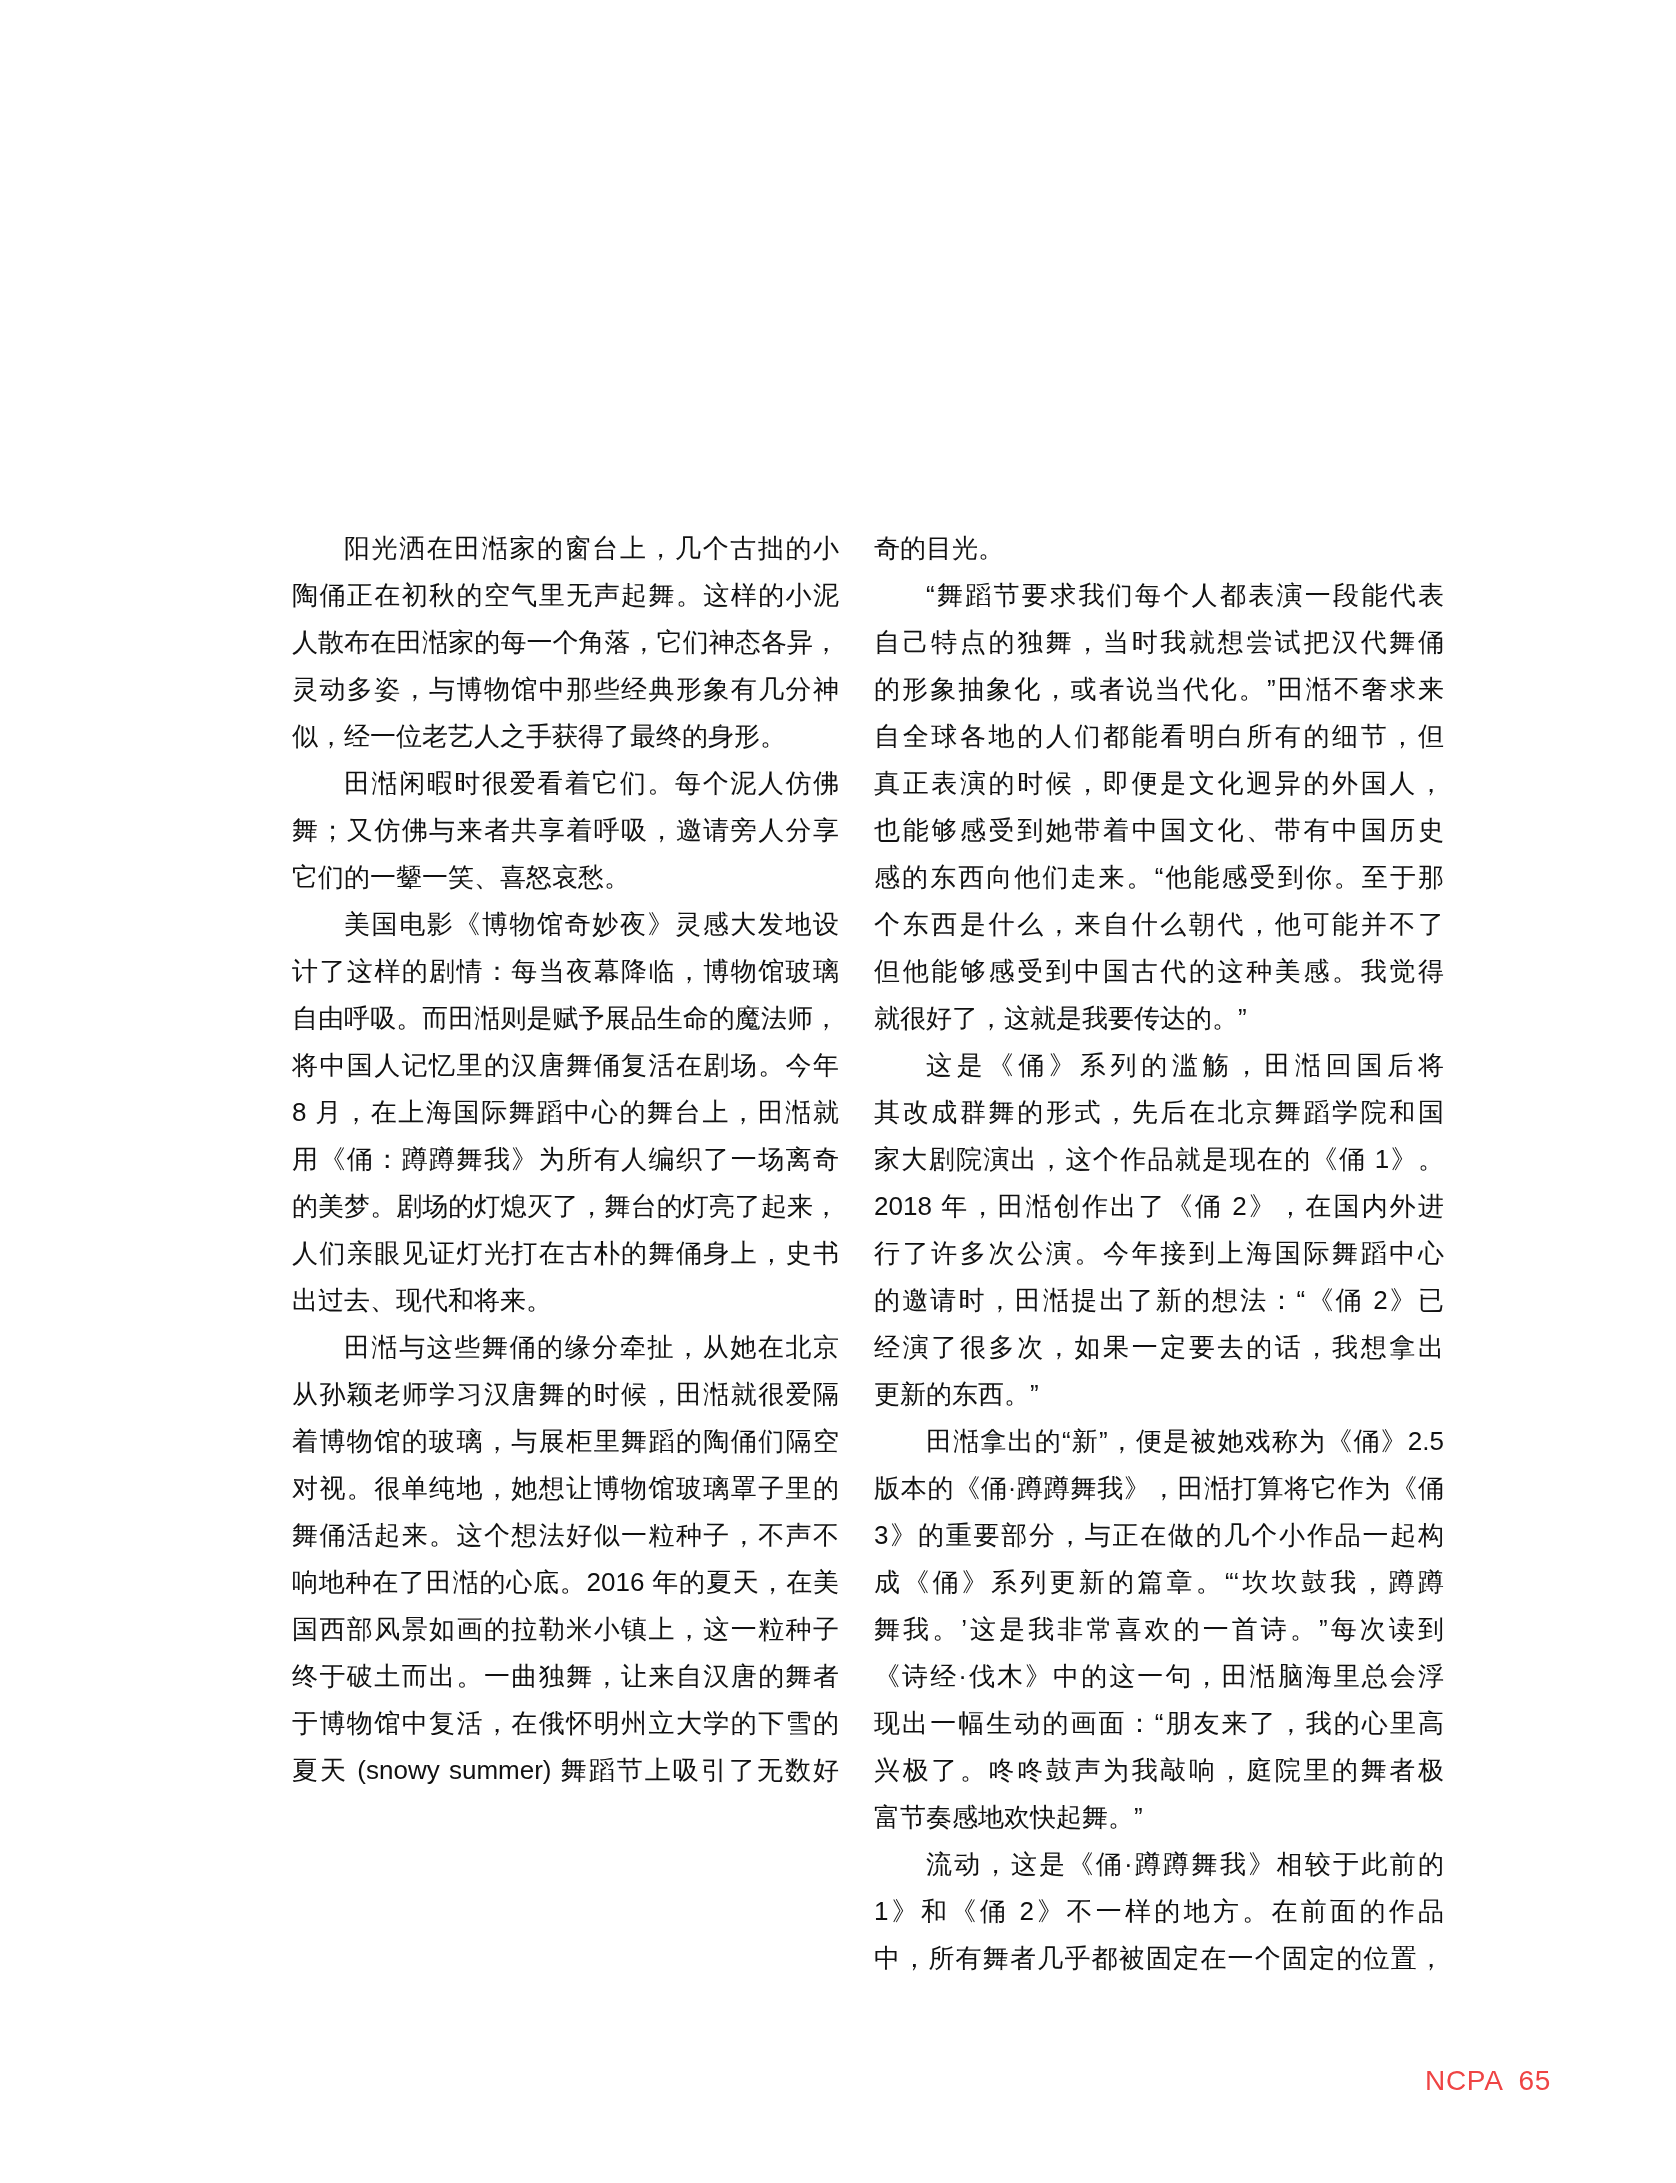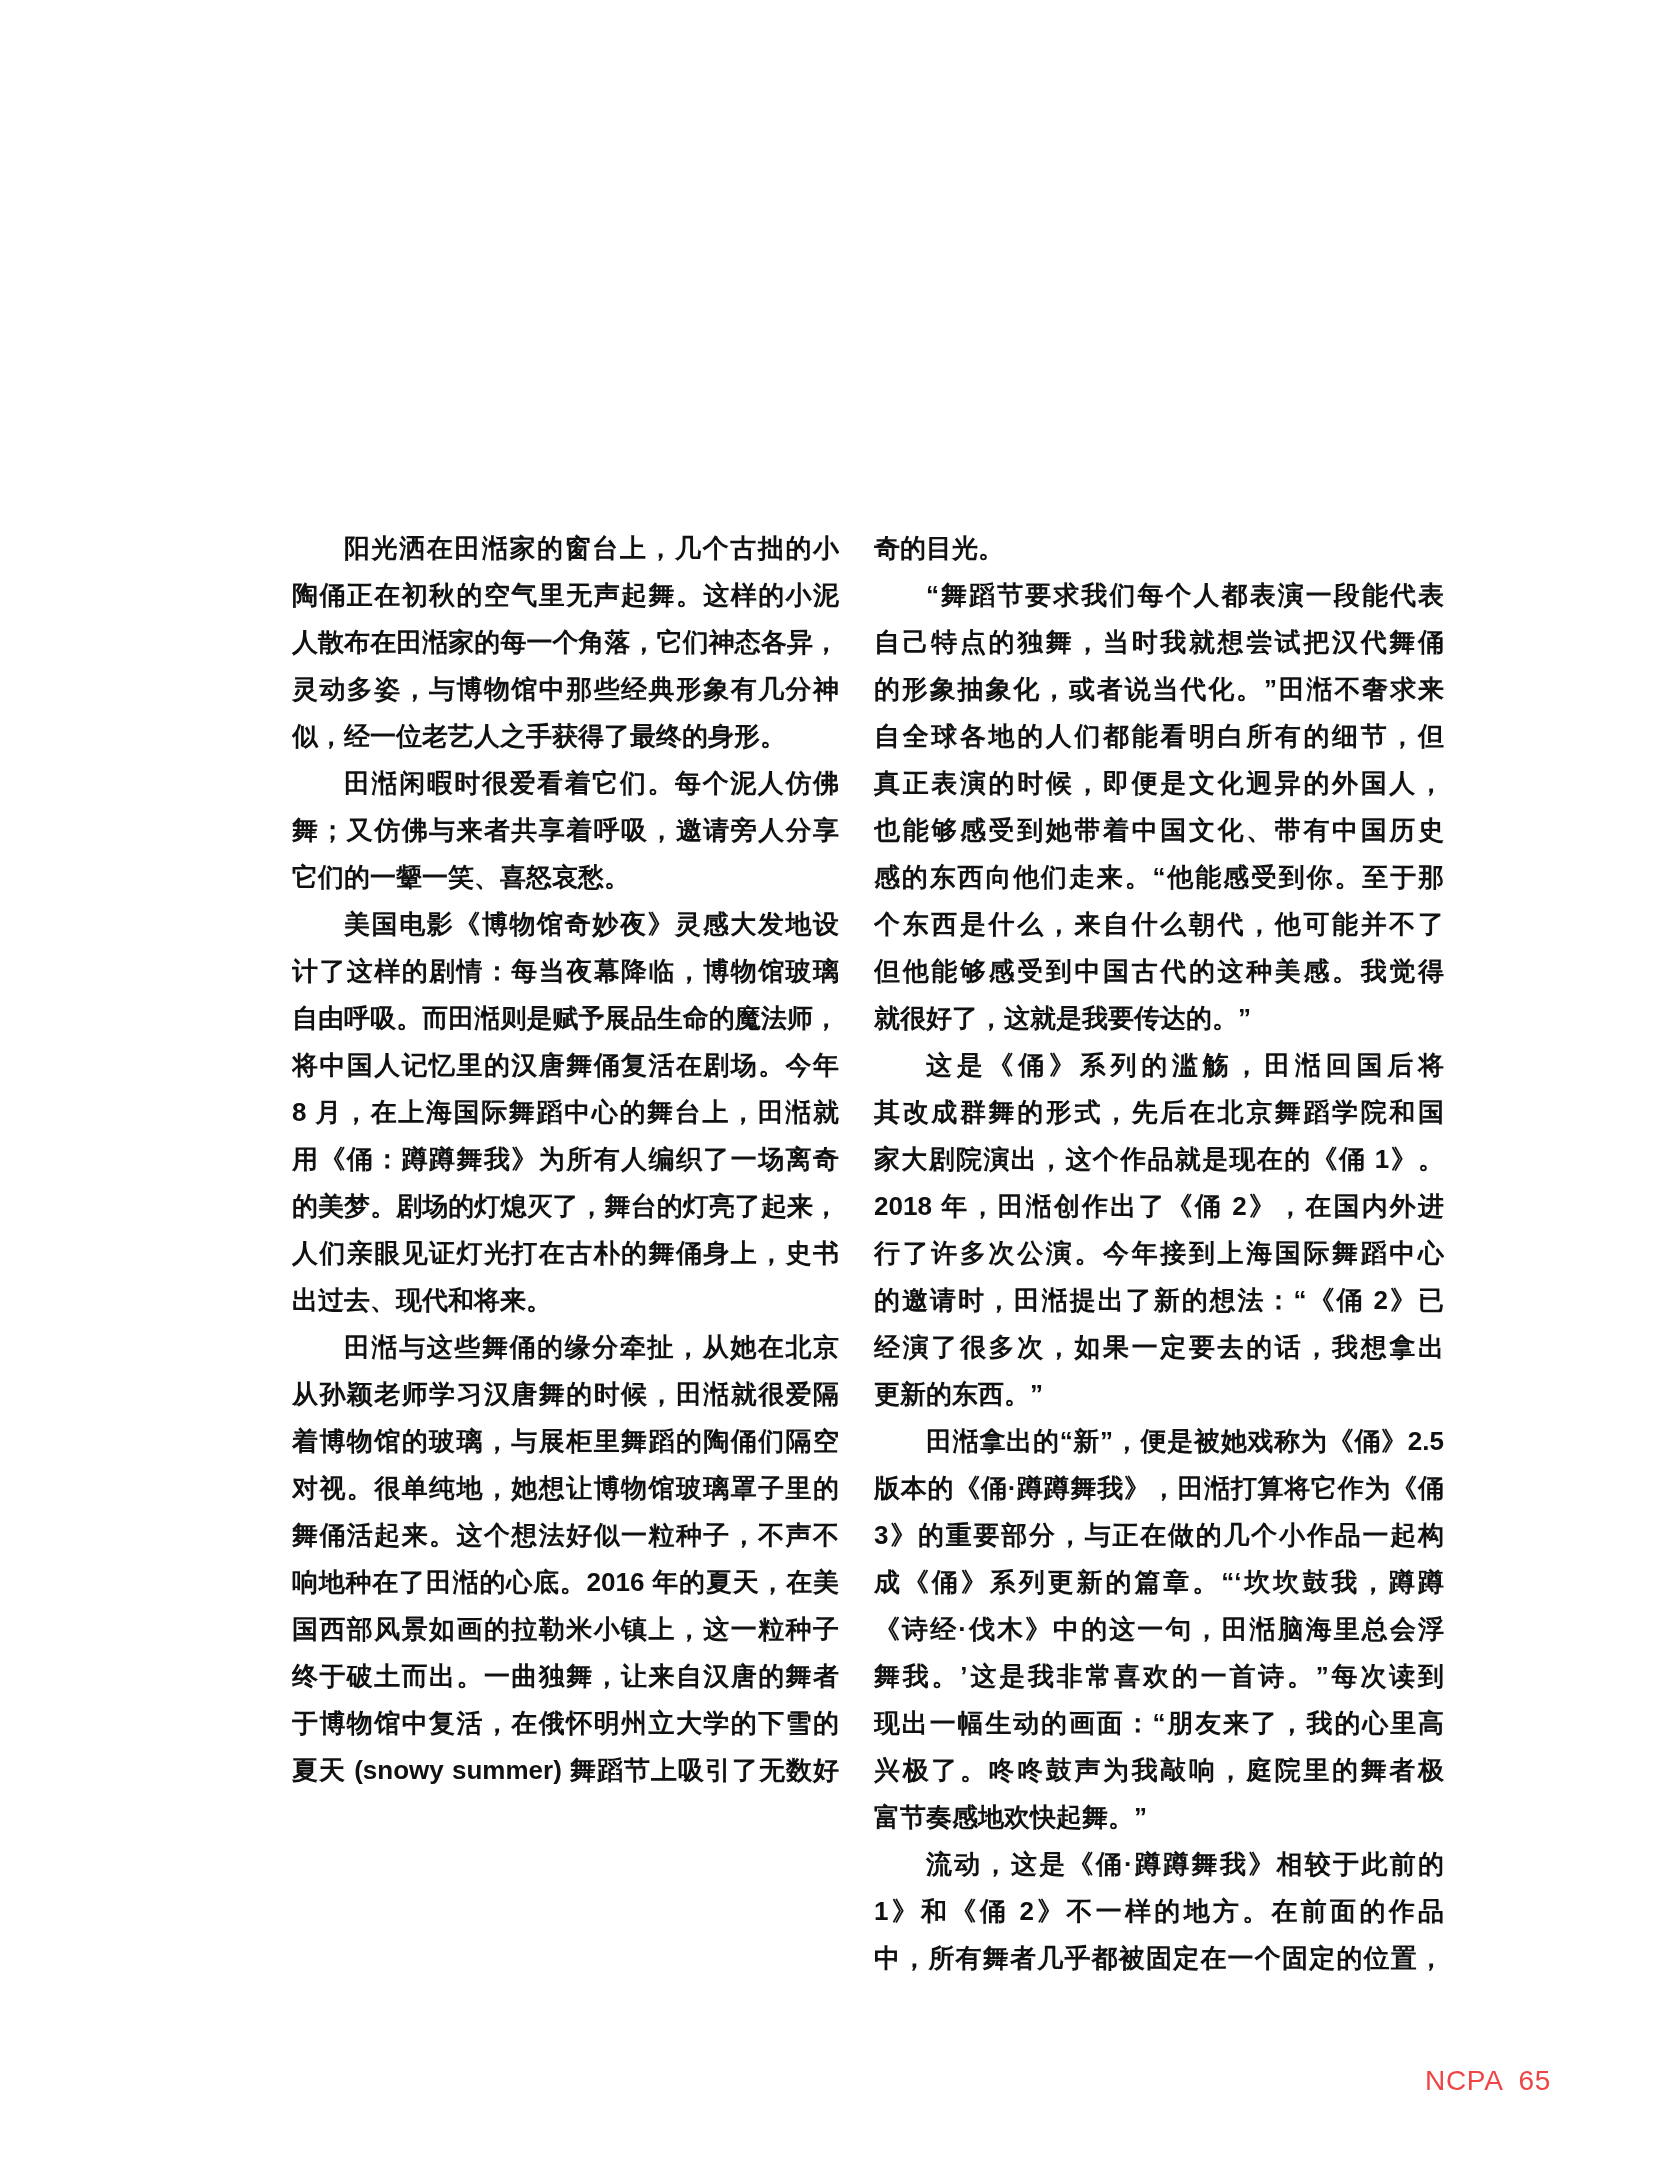--- a/index.html
+++ b/index.html
@@ -16,21 +16,20 @@
     overflow: hidden;
     font-family: "Liberation Sans", "DejaVu Sans", sans-serif;
     color: #111111;
   }
   .col {
     position: absolute;
     top: 525px;
     font-size: 26px;
     line-height: 47px;
     color: #111111;
-    font-weight: bold;
   }
   .col-left  { left: 292px;  width: 547px; }
   .col-right { left: 874px; width: 570px; }
   .line {
     height: 47px;
     overflow: hidden;
   }
   .line.just {
     text-align: justify;
     text-align-last: justify;
@@ -102,22 +101,22 @@
       <div class="line just">家大剧院演出，这个作品就是现在的《俑 1》。</div>
       <div class="line just">2018 年，田湉创作出了《俑 2》，在国内外进</div>
       <div class="line just">行了许多次公演。今年接到上海国际舞蹈中心</div>
       <div class="line just">的邀请时，田湉提出了新的想法：“《俑 2》已</div>
       <div class="line just">经演了很多次，如果一定要去的话，我想拿出</div>
       <div class="line endline">更新的东西。”</div>
       <div class="line just indent">田湉拿出的“新”，便是被她戏称为《俑》2.5</div>
       <div class="line just">版本的《俑·蹲蹲舞我》，田湉打算将它作为《俑</div>
       <div class="line just">3》的重要部分，与正在做的几个小作品一起构</div>
       <div class="line just">成《俑》系列更新的篇章。“‘坎坎鼓我，蹲蹲</div>
+      <div class="line just">舞我。’这是我非常喜欢的一首诗。”每次读到</div>
       <div class="line just">《诗经·伐木》中的这一句，田湉脑海里总会浮</div>
-      <div class="line just">舞我。’这是我非常喜欢的一首诗。”每次读到</div>
       <div class="line just">现出一幅生动的画面：“朋友来了，我的心里高</div>
       <div class="line just">兴极了。咚咚鼓声为我敲响，庭院里的舞者极</div>
       <div class="line endline">富节奏感地欢快起舞。”</div>
       <div class="line just indent">流动，这是《俑·蹲蹲舞我》相较于此前的《俑</div>
       <div class="line just">1》和《俑 2》不一样的地方。在前面的作品</div>
       <div class="line just">中，所有舞者几乎都被固定在一个固定的位置，</div>
     </div>
   <div class="footer">NCPA 65</div>
 </div>
 

